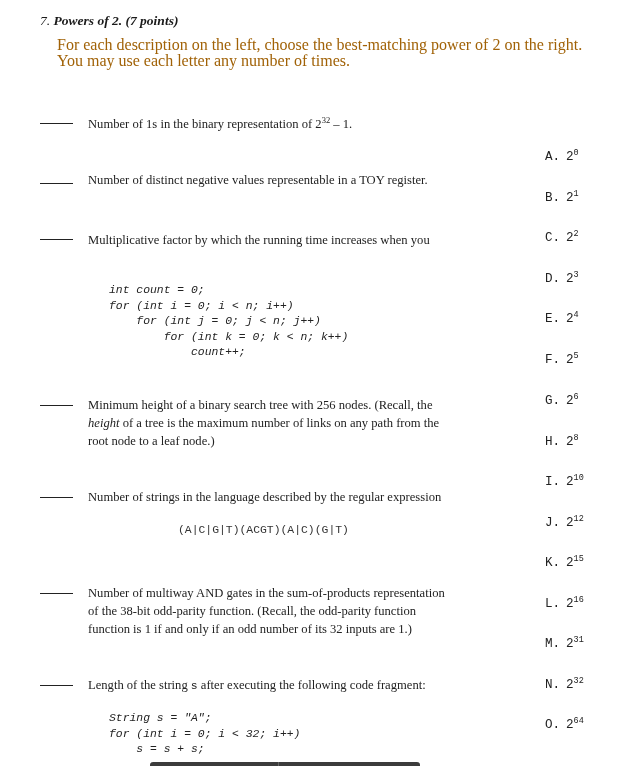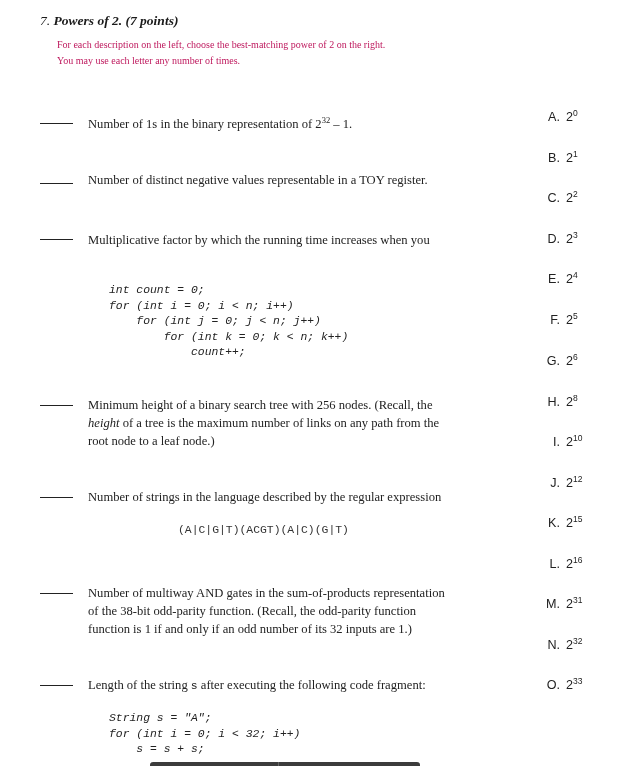--- a/index.html
+++ b/index.html
@@ -5,26 +5,26 @@
   html, body { margin: 0; padding: 0; }
   body {
     width: 628px; height: 766px; overflow: hidden; position: relative;
     background: #ffffff; color: #1a1a1a;
     font-family: "DejaVu Serif", "Liberation Serif", serif;
   }
   .mono { font-family: "Liberation Mono", "DejaVu Sans Mono", monospace; }
   .abs { position: absolute; }
   .q-title { left: 40px; top: 13px; font-size: 13.5px; font-family: "Liberation Serif", serif; font-style: italic; }
   .q-title .bold { font-weight: bold; }
-  .instr { left: 57px; top: 37px; font-size: 10px; line-height: 16px; font-family: "Liberation Serif", serif; color: #be185d; }
+  .instr { left: 57px; top: 37px; font-size: 16px; line-height: 16px; font-family: "Liberation Serif", serif; color: #a16207; }
   .blank { position: absolute; left: 40px; width: 33px; height: 0; border-top: 1.3px solid #222; }
   .desc { position: absolute; left: 88px; width: 395px; font-size: 12.6px; line-height: 18px; font-family: "Liberation Serif", serif; color: #222; text-align: justify; }
   .code { position: absolute; left: 109px; font-size: 11.4px; line-height: 15.6px; font-family: "Liberation Mono", monospace; white-space: pre; color: #222; font-style: italic; }
   .regex { position: absolute; left: 178px; font-size: 11.4px; font-family: "Liberation Mono", monospace; color: #333; letter-spacing: 0px; }
-  .opt { position: absolute; left: 540px; width: 70px; font-size: 12.6px; font-family: Liberation Sans, sans-serif; color: #222; white-space: nowrap; }
+  .opt { position: absolute; left: 540px; width: 70px; font-size: 12.6px; font-family: Liberation Mono, monospace; color: #222; white-space: nowrap; margin-top: 40px; }
   .opt .letter { display: inline-block; width: 20px; text-align: right; margin-right: 6px; }
   .opt sup { font-size: 8.5px; vertical-align: 5px; line-height: 0; }
   .toolbar { position: absolute; left: 150px; top: 762px; width: 270px; height: 8px; background: #3c3c3c; border-radius: 3px 3px 0 0; }
   .toolbar .divider { position: absolute; left: 128px; top: 0; width: 1px; height: 8px; background: #666; }
   i { font-style: italic; }
 </style>
 </head>
 <body>
 
 <div class="abs q-title">
@@ -82,17 +82,17 @@
 <div class="opt" style="top:272px"><span class="letter">E.</span><span>2</span><sup>4</sup></div>
 <div class="opt" style="top:313px"><span class="letter">F.</span><span>2</span><sup>5</sup></div>
 <div class="opt" style="top:354px"><span class="letter">G.</span><span>2</span><sup>6</sup></div>
 <div class="opt" style="top:395px"><span class="letter">H.</span><span>2</span><sup>8</sup></div>
 <div class="opt" style="top:435px"><span class="letter">I.</span><span>2</span><sup>10</sup></div>
 <div class="opt" style="top:476px"><span class="letter">J.</span><span>2</span><sup>12</sup></div>
 <div class="opt" style="top:516px"><span class="letter">K.</span><span>2</span><sup>15</sup></div>
 <div class="opt" style="top:557px"><span class="letter">L.</span><span>2</span><sup>16</sup></div>
 <div class="opt" style="top:597px"><span class="letter">M.</span><span>2</span><sup>31</sup></div>
 <div class="opt" style="top:638px"><span class="letter">N.</span><span>2</span><sup>32</sup></div>
-<div class="opt" style="top:678px"><span class="letter">O.</span><span>2</span><sup>33</sup></div>
+<div class="opt" style="top:678px"><span class="letter">O.</span><span>2</span><sup>64</sup></div>
 
 <div class="toolbar">
   <div class="divider"></div>
 </div>
 
 </body></html>

